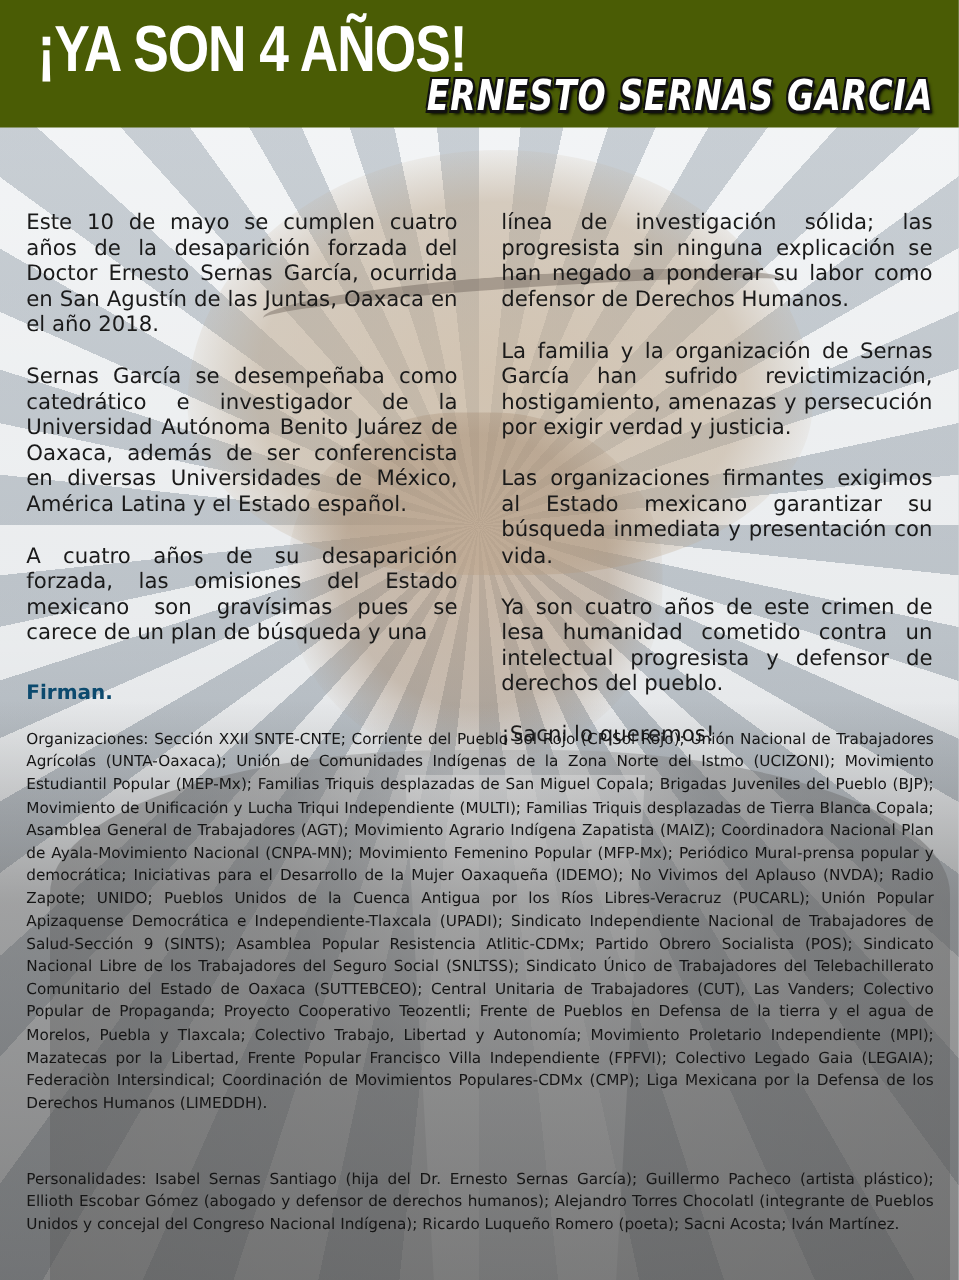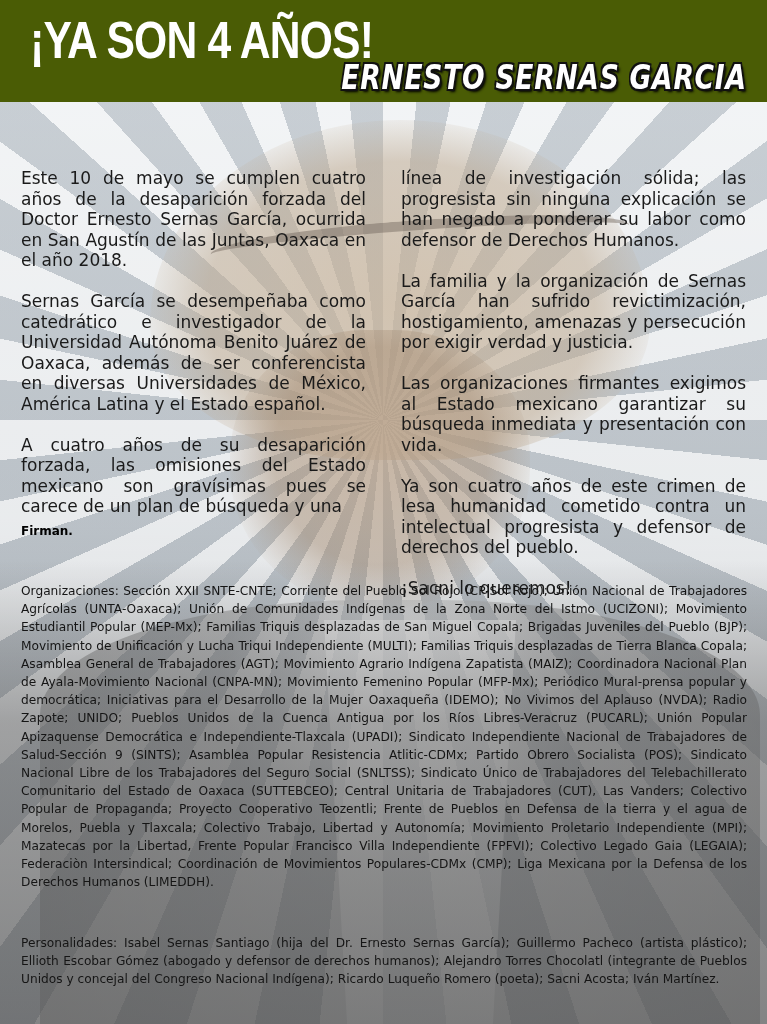--- a/index.html
+++ b/index.html
@@ -73,22 +73,22 @@
     .col {
       position: absolute; top: 128px; width: 345px;
       font-family: "DejaVu Sans", sans-serif; font-size: 17px; line-height: 20.5px;
       text-align: justify;
       margin-top: 40px;
     }
     .col.left { left: 21px; }
     .col.right { left: 401px; }
     .col p { margin: 0 0 20.5px 0; }
     .firman {
-      position: absolute; left: 21px; top: 524px;
-      font-size: 12px; font-weight: bold; color: #000000;
+      position: absolute; left: 21px; top: 544px;
+      font-size: 16px; font-weight: bold; color: #0c4a6e;
     }
     .list-block {
       position: absolute; left: 21px; width: 726px;
       font-family: "DejaVu Sans", sans-serif; font-size: 12.2px; line-height: 18.2px;
       text-align: justify; color: #151515;
     }
     .orgs { top: 582px; }
     .personas { top: 934px; }
     .list-block p { margin: 0; }
   </style>

